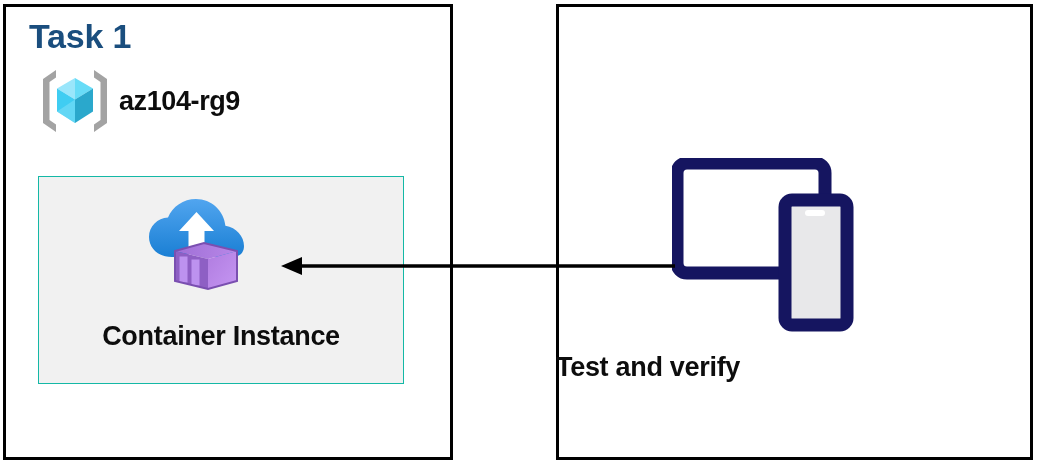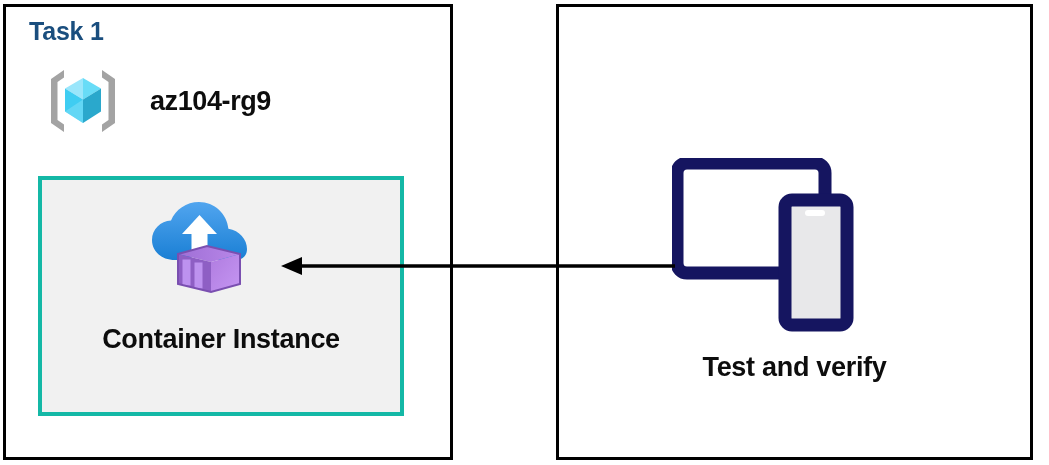--- a/index.html
+++ b/index.html
@@ -24,57 +24,57 @@
     position: absolute;
     background: #ffffff;
     border: 3px solid #000000;
   }
 
   #task1-panel { left: 3px;   top: 4px; width: 450px; height: 456px; }
   #task2-panel { left: 556px; top: 4px; width: 477px; height: 456px; }
 
   .task-title {
     position: absolute;
-    font-size: 25px;
+    font-size: 34px;
     font-weight: bold;
     color: #1a4e7e;
     letter-spacing: -0.2px;
     white-space: nowrap;
   }
   #task1-title { left: 29px;  top: 17px; }
   #task2-title { left: 582px; top: 17px; }
 
   
   #rg-row {
     position: absolute;
-    left: 47px;
+    left: 39px;
     top: 66px;
     display: flex;
     align-items: center;
-    gap: 31px;
+    gap: 8px;
     justify-content: space-between;
   }
   #rg-icon { width: 72px; height: 70px; display: block; }
   #rg-label {
     font-size: 27px;
     font-weight: bold;
     color: #0d0d0d;
     letter-spacing: -0.4px;
     white-space: nowrap;
   }
 
   
   #resource-box {
     position: absolute;
     left: 38px;
     top: 176px;
     width: 366px;
-    height: 240px;
+    height: 208px;
     background: #f1f1f1;
-    border: 4px solid #14b8a6;
+    border: 1px solid #14b8a6;
   }
 
   #aci-icon {
     position: absolute;
     left: 103px;
     top: 18px;
     width: 110px;
     height: 96px;
     display: block;
   }
@@ -100,21 +100,20 @@
     width: 190px;
     height: 180px;
     display: block;
   }
 
   #devices-label {
     position: absolute;
     left: 556px;
     top: 352px;
     width: 477px;
-    text-align: center;
     font-size: 27px;
     font-weight: bold;
     color: #0d0d0d;
     letter-spacing: -0.3px;
     white-space: nowrap;
   }
 
   
   #connector-arrow {
     position: absolute;

